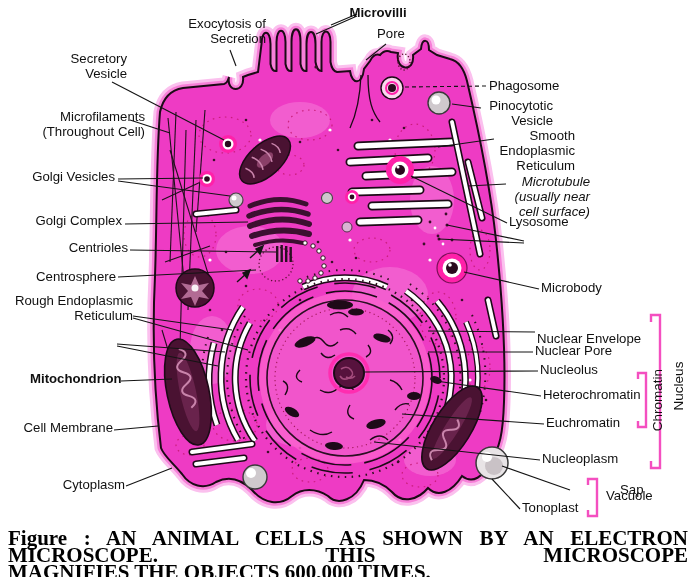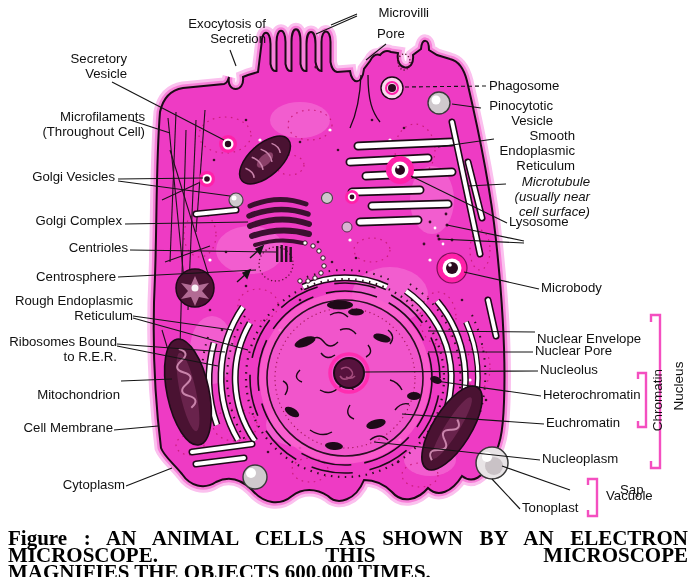--- a/index.html
+++ b/index.html
@@ -13,26 +13,26 @@
     transform:translate(-50%,-50%) rotate(-90deg);}
   
   #lbl-secretory{left:55px;top:52px;width:72px;}
   #lbl-microfil{left:0px;top:110px;width:130px;padding-left:15px;}
   #lbl-golgives{left:18px;top:170px;width:97px;}
   #lbl-golgicx{left:22px;top:214px;width:100px;}
   #lbl-centrioles{left:42px;top:241px;width:86px;}
   #lbl-centrosph{left:30px;top:270px;width:86px;}
   #lbl-rer{left:4px;top:294px;width:129px;}
   #lbl-ribbound{left:0px;top:335px;width:117px;}
-  #lbl-mito{left:30px;top:388px;width:90px;}
+  #lbl-mito{left:30px;top:372px;width:90px;font-weight:bold;}
   #lbl-cellmem{left:22px;top:421px;width:91px;}
   #lbl-cyto{left:55px;top:478px;width:70px;}
   
   #lbl-exo{left:178px;top:17px;width:88px;}
-  #lbl-microvilli{left:359px;top:6px;width:70px;text-align:right;}
+  #lbl-microvilli{left:343px;top:6px;width:70px;text-align:center;font-weight:bold;}
   #lbl-pore{left:377px;top:27px;width:40px;text-align:left;}
   
   #lbl-phago{left:489px;top:79px;width:80px;}
   #lbl-pino{left:483px;top:99px;width:70px;}
   #lbl-ser{left:495px;top:129px;width:80px;}
   #lbl-mtub{left:508px;top:175px;width:82px;font-style:italic;}
   #lbl-lyso{left:509px;top:215px;width:70px;}
   #lbl-freerib{left:526px;top:234px;width:104px;}
   #lbl-microbody{left:541px;top:281px;width:76px;}
   #lbl-nucenv{left:537px;top:324px;width:115px;margin-top:8px;}
@@ -460,22 +460,20 @@
 <div class="lbl" id="lbl-microvilli">Microvilli</div>
 <div class="lbl" id="lbl-pore">Pore</div>
 <div class="lbl c" id="lbl-microfil">Microfilaments
 (Throughout Cell)</div>
 <div class="lbl r" id="lbl-golgives">Golgi Vesicles</div>
 <div class="lbl r" id="lbl-golgicx">Golgi Complex</div>
 <div class="lbl r" id="lbl-centrioles">Centrioles</div>
 <div class="lbl r" id="lbl-centrosph">Centrosphere</div>
 <div class="lbl c" id="lbl-rer">Rough Endoplasmic
 Reticulum</div>
-<div class="lbl c" id="lbl-ribbound">Ribosomes Bound
-to R.E.R.</div>
 <div class="lbl r" id="lbl-mito">Mitochondrion</div>
 <div class="lbl r" id="lbl-cellmem">Cell Membrane</div>
 <div class="lbl r" id="lbl-cyto">Cytoplasm</div>
 <div class="lbl" id="lbl-phago">Phagosome</div>
 <div class="lbl c" id="lbl-pino">Pinocytotic
 Vesicle</div>
 <div class="lbl c" id="lbl-ser">Smooth
 Endoplasmic
 Reticulum</div>
 <div class="lbl c" id="lbl-mtub">Microtubule

